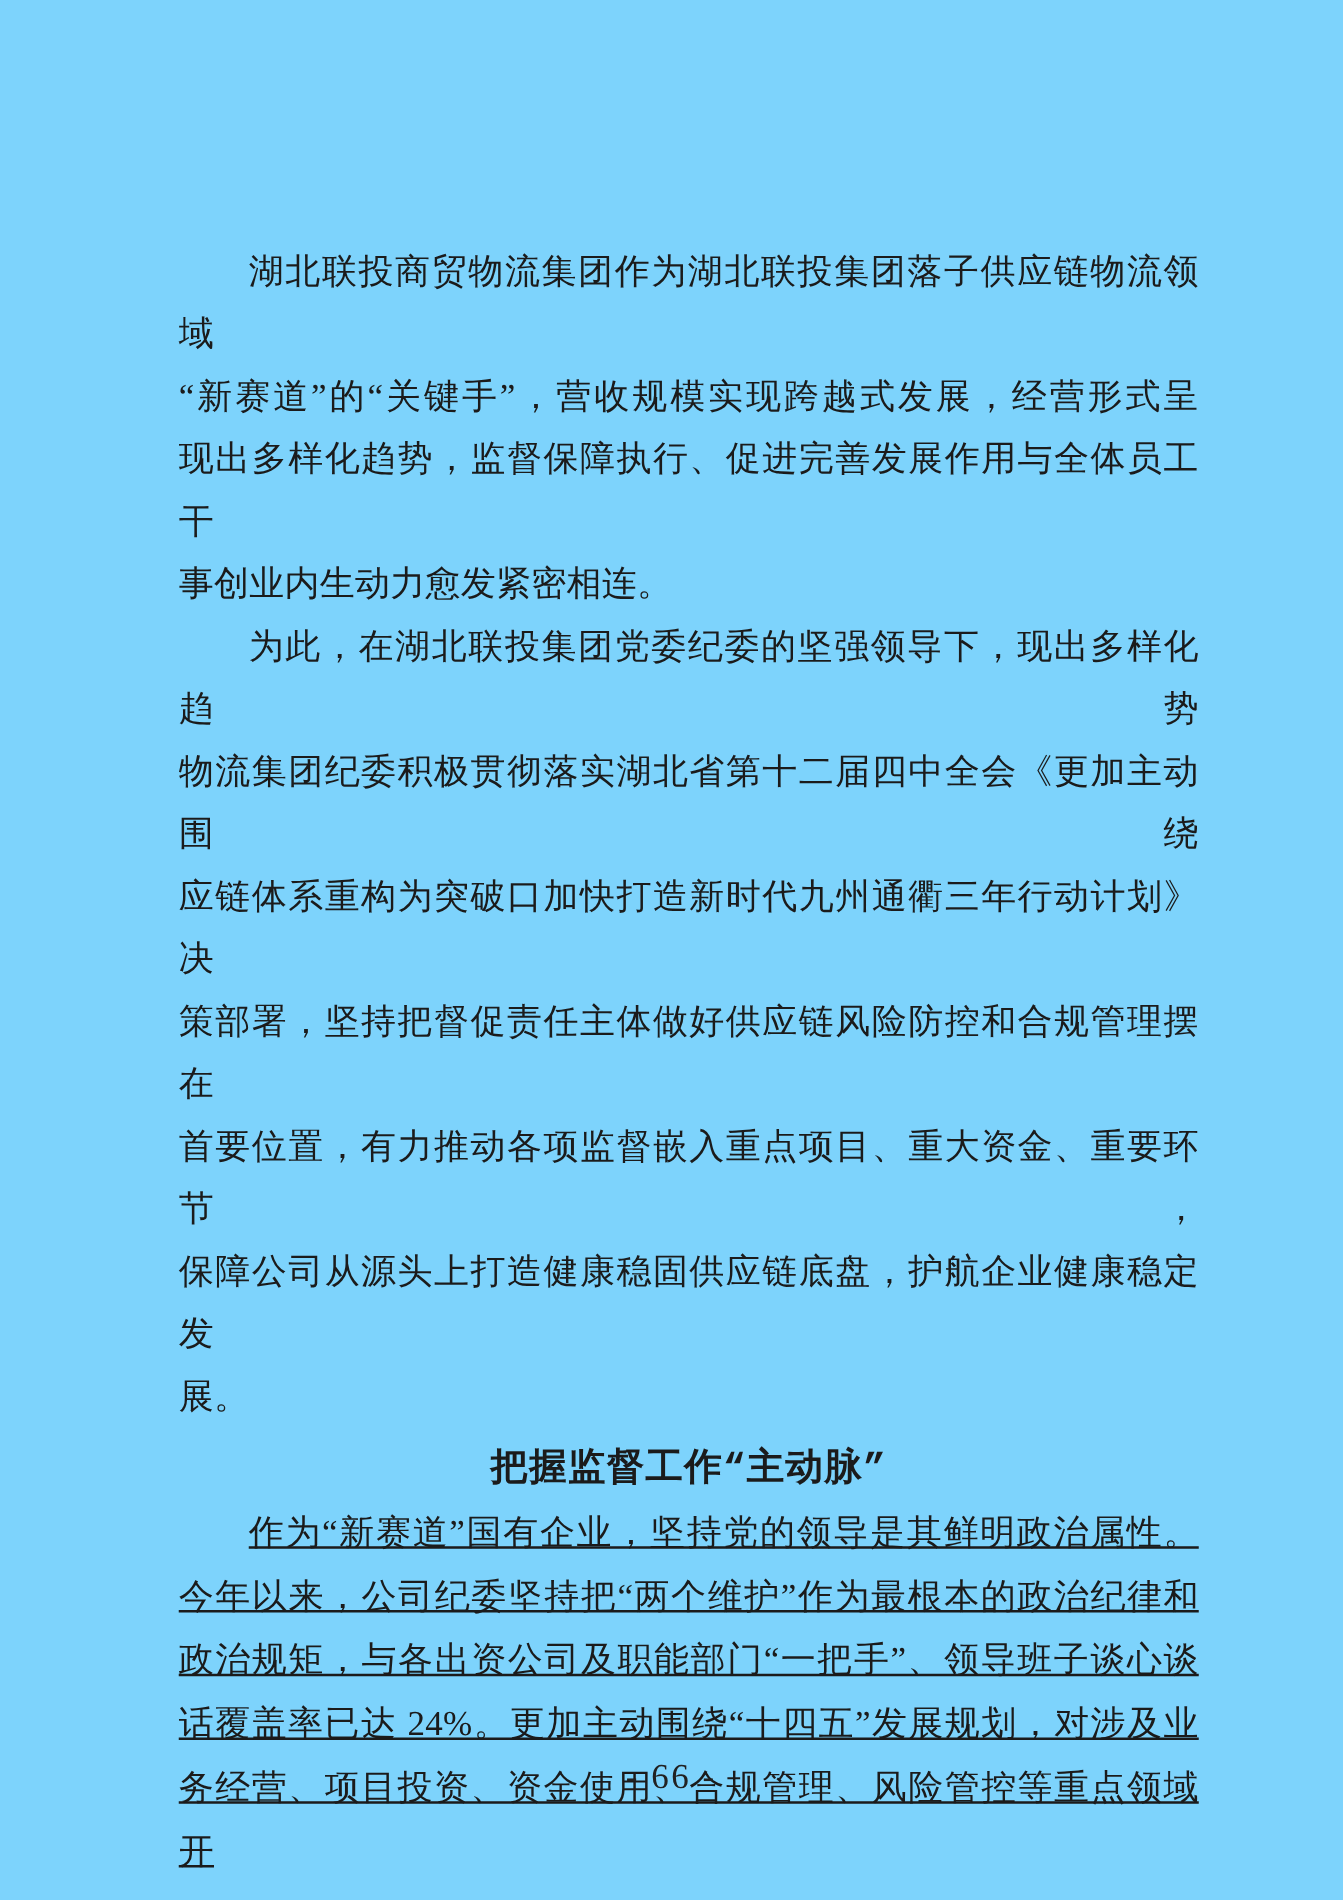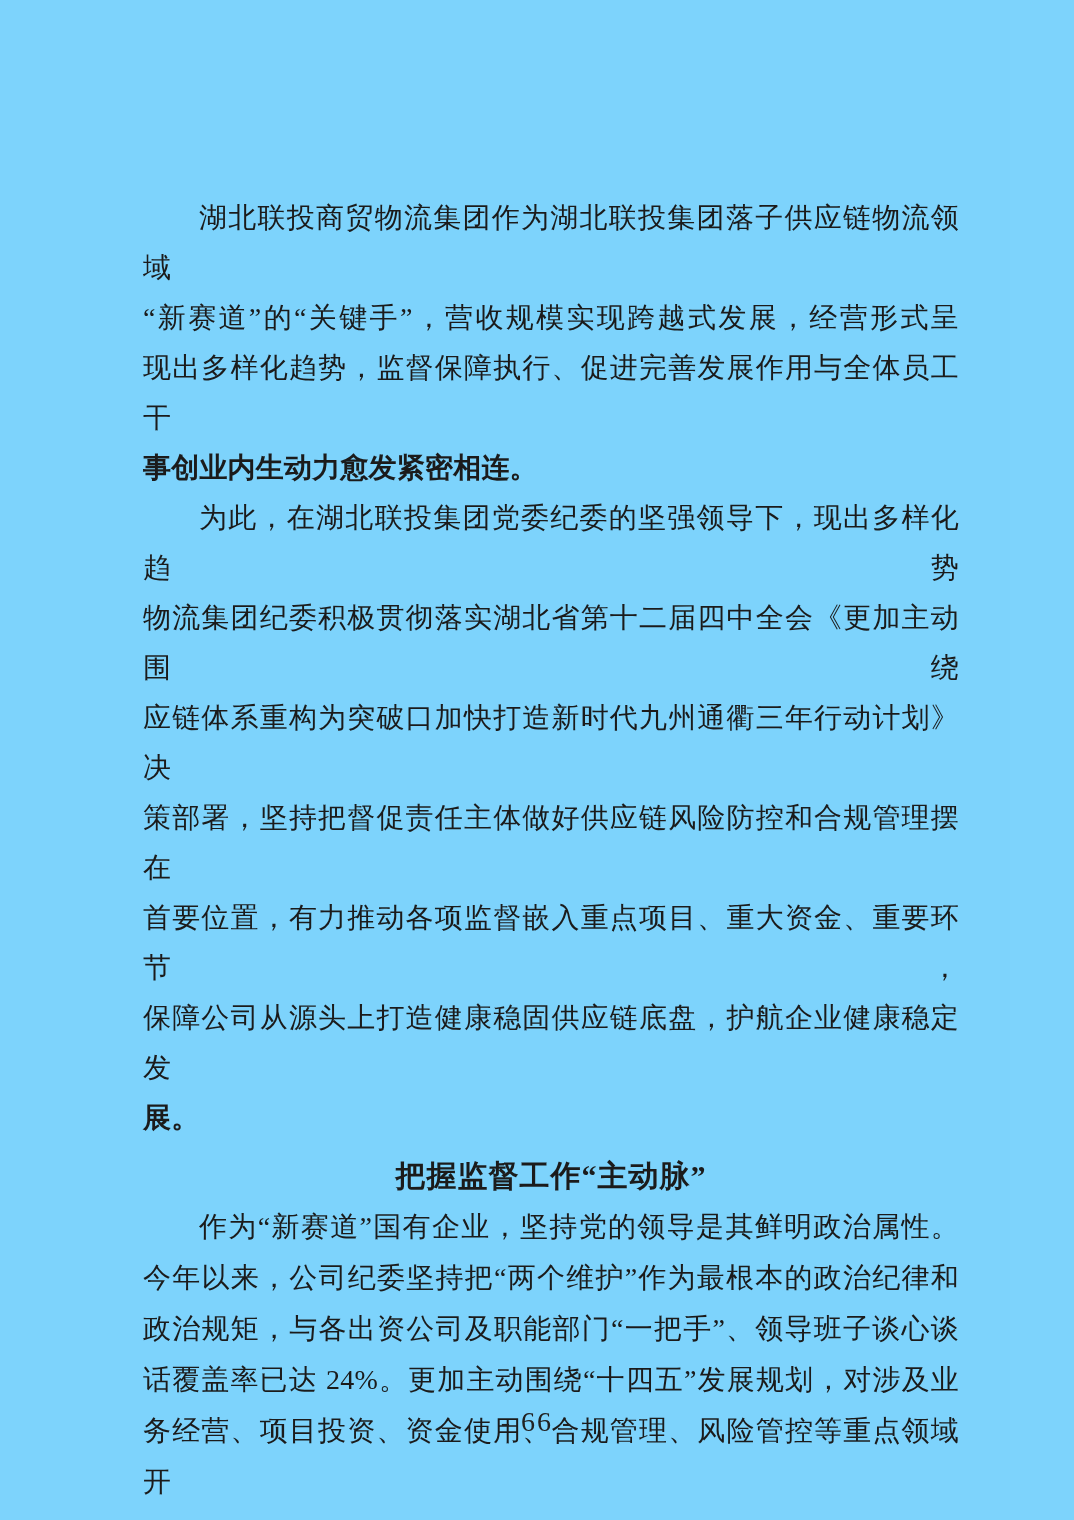--- a/index.html
+++ b/index.html
@@ -24,35 +24,36 @@
     font-size: 28px;
     letter-spacing: 0.2px;
   }
   .para { margin: 0; padding: 0; }
   .line {
     line-height: 50px;
     text-align: justify;
     text-align-last: justify;
     white-space: normal;
   }
-  .p3 .line { line-height: 51px; }
+  .p3 .line { line-height: 51px; text-decoration: underline; }
   .line.indent { text-indent: 56px; }
-  .line.short { text-align-last: left; font-weight: bold; }
+  .line.short { text-align-last: left; }
   .editor-line {
     line-height: 50px;
     margin-top: 21px;
     text-align: right;
   }
   .heading {
     margin: 8px 0 0 0;
     line-height: 50px;
     font-size: 30px;
     font-weight: bold;
     text-align: center;
     letter-spacing: 1px;
+    font-family: Liberation Mono, monospace;
   }
   .footer {
     position: absolute;
     left: 0;
     right: 0;
     top: 1406px;
     text-align: center;
     font-size: 28px;
     letter-spacing: 2px;
     color: #222222;

